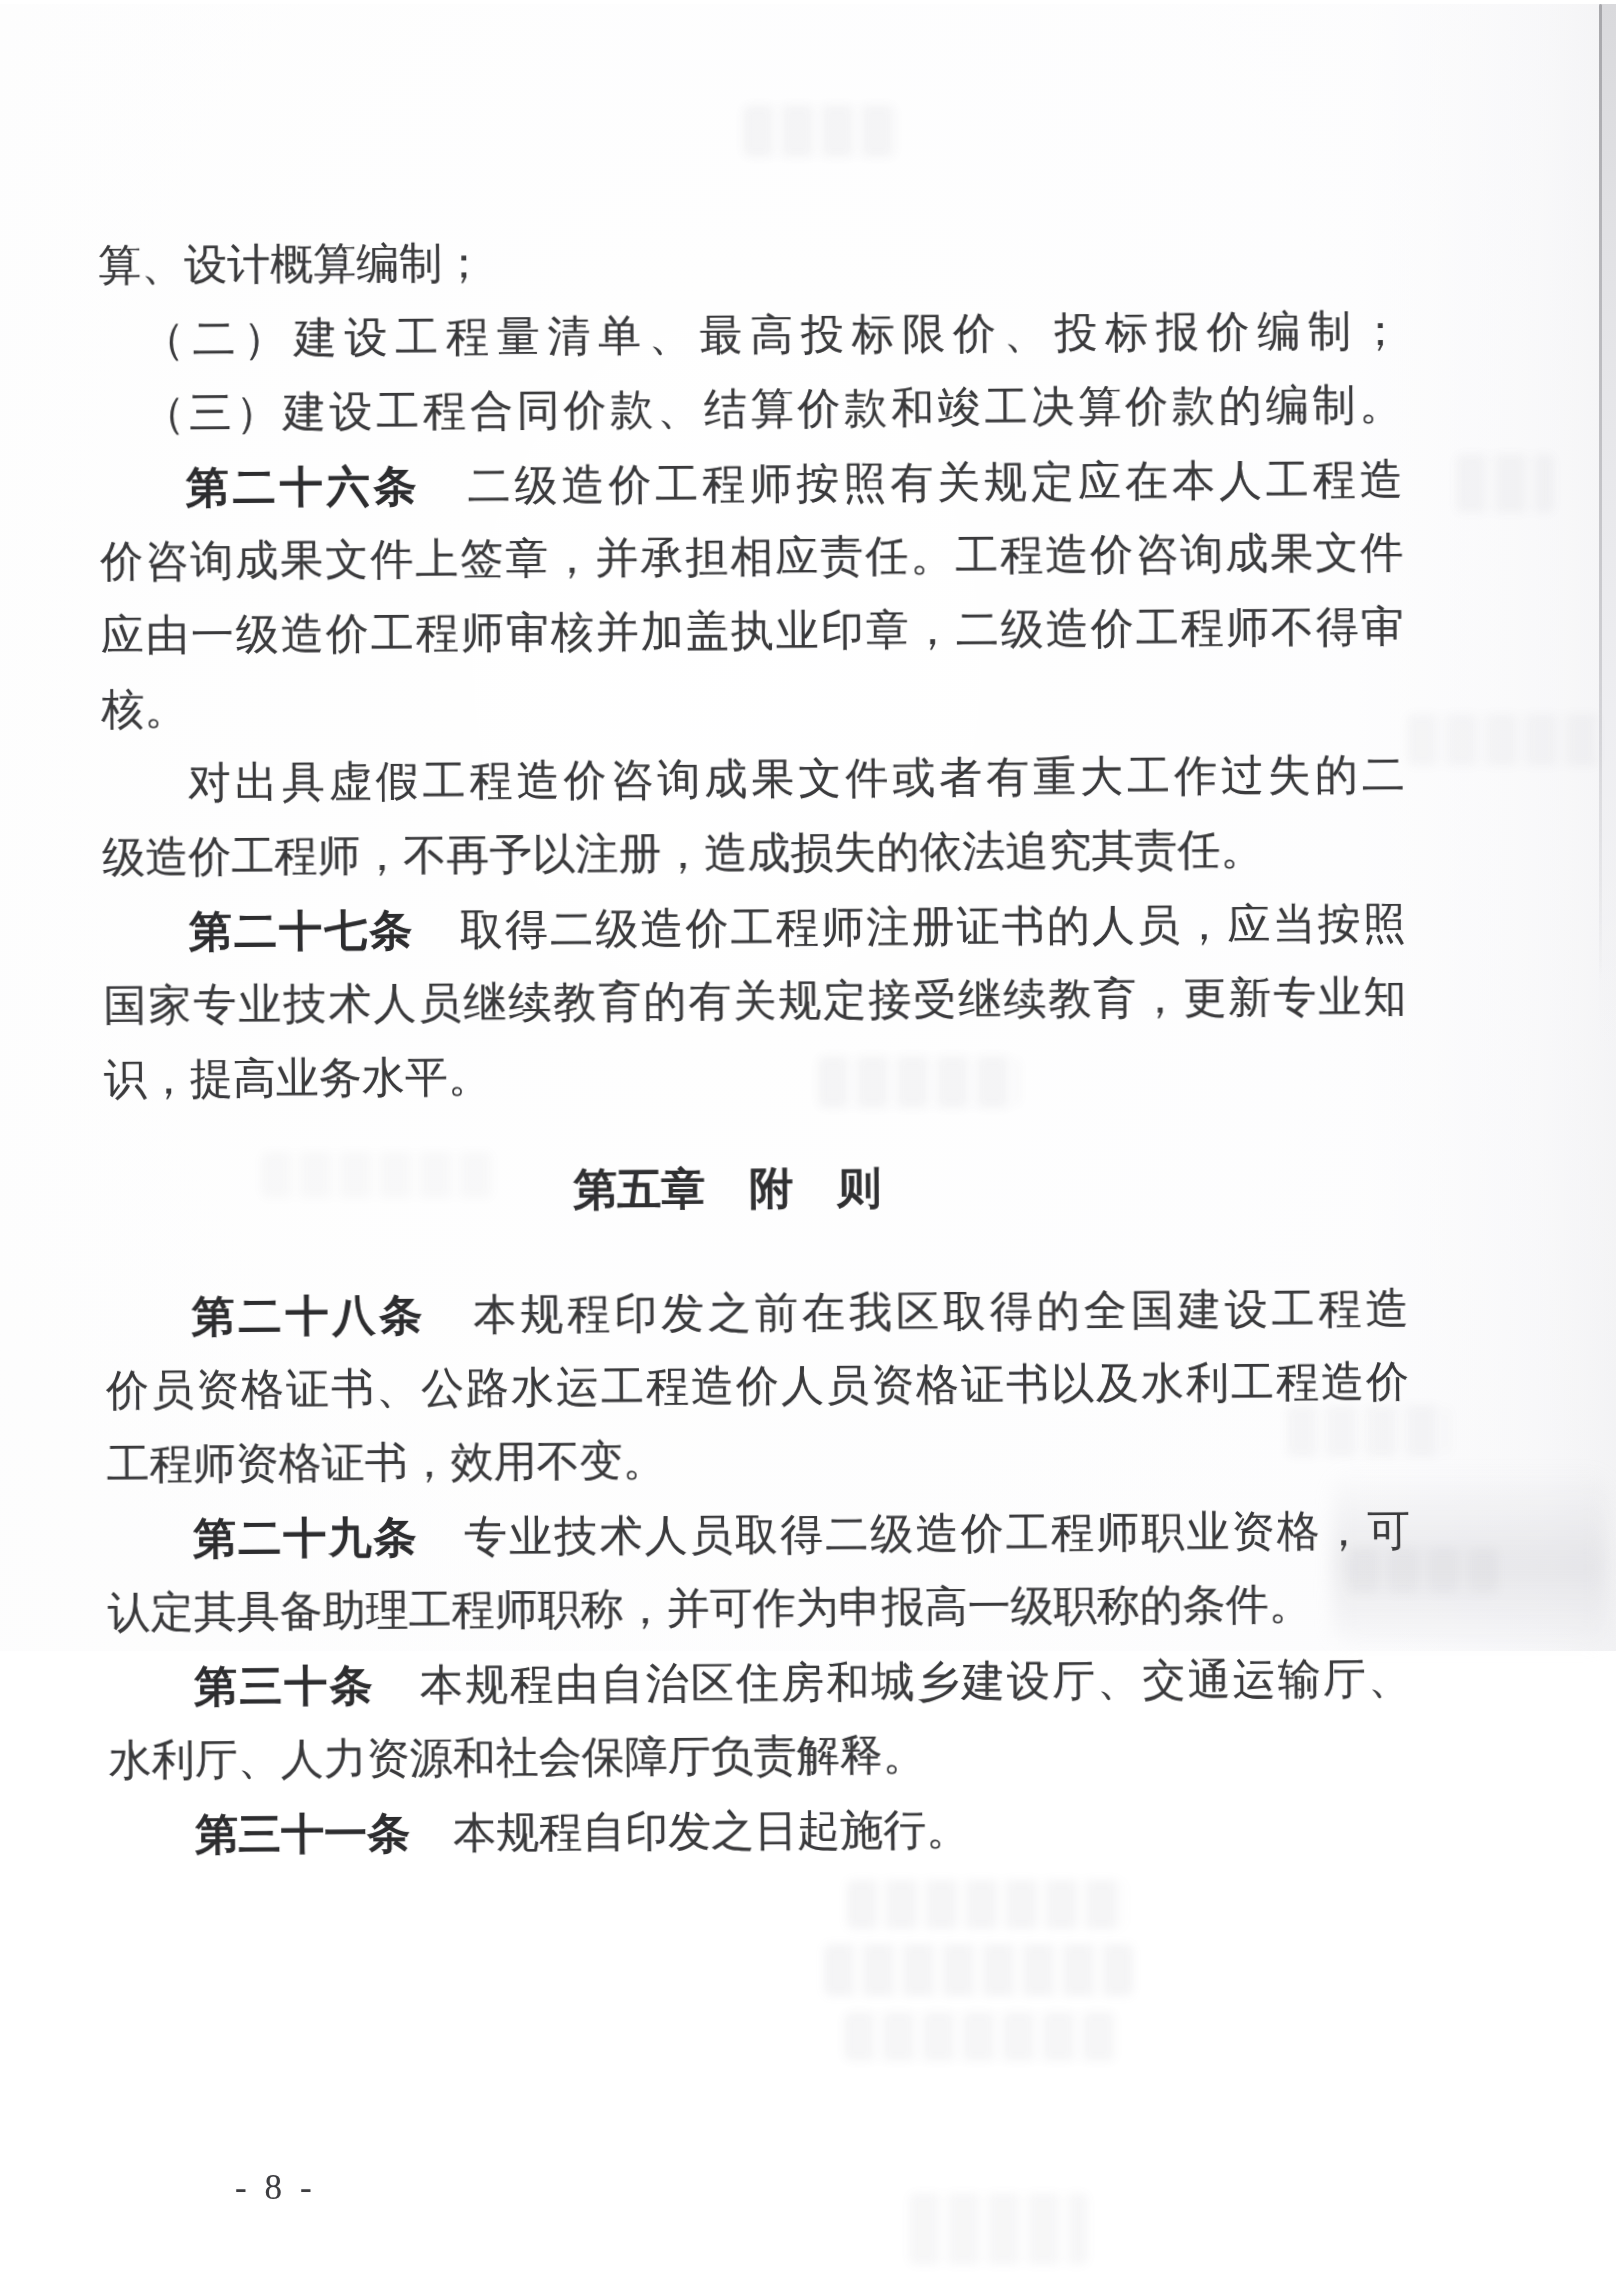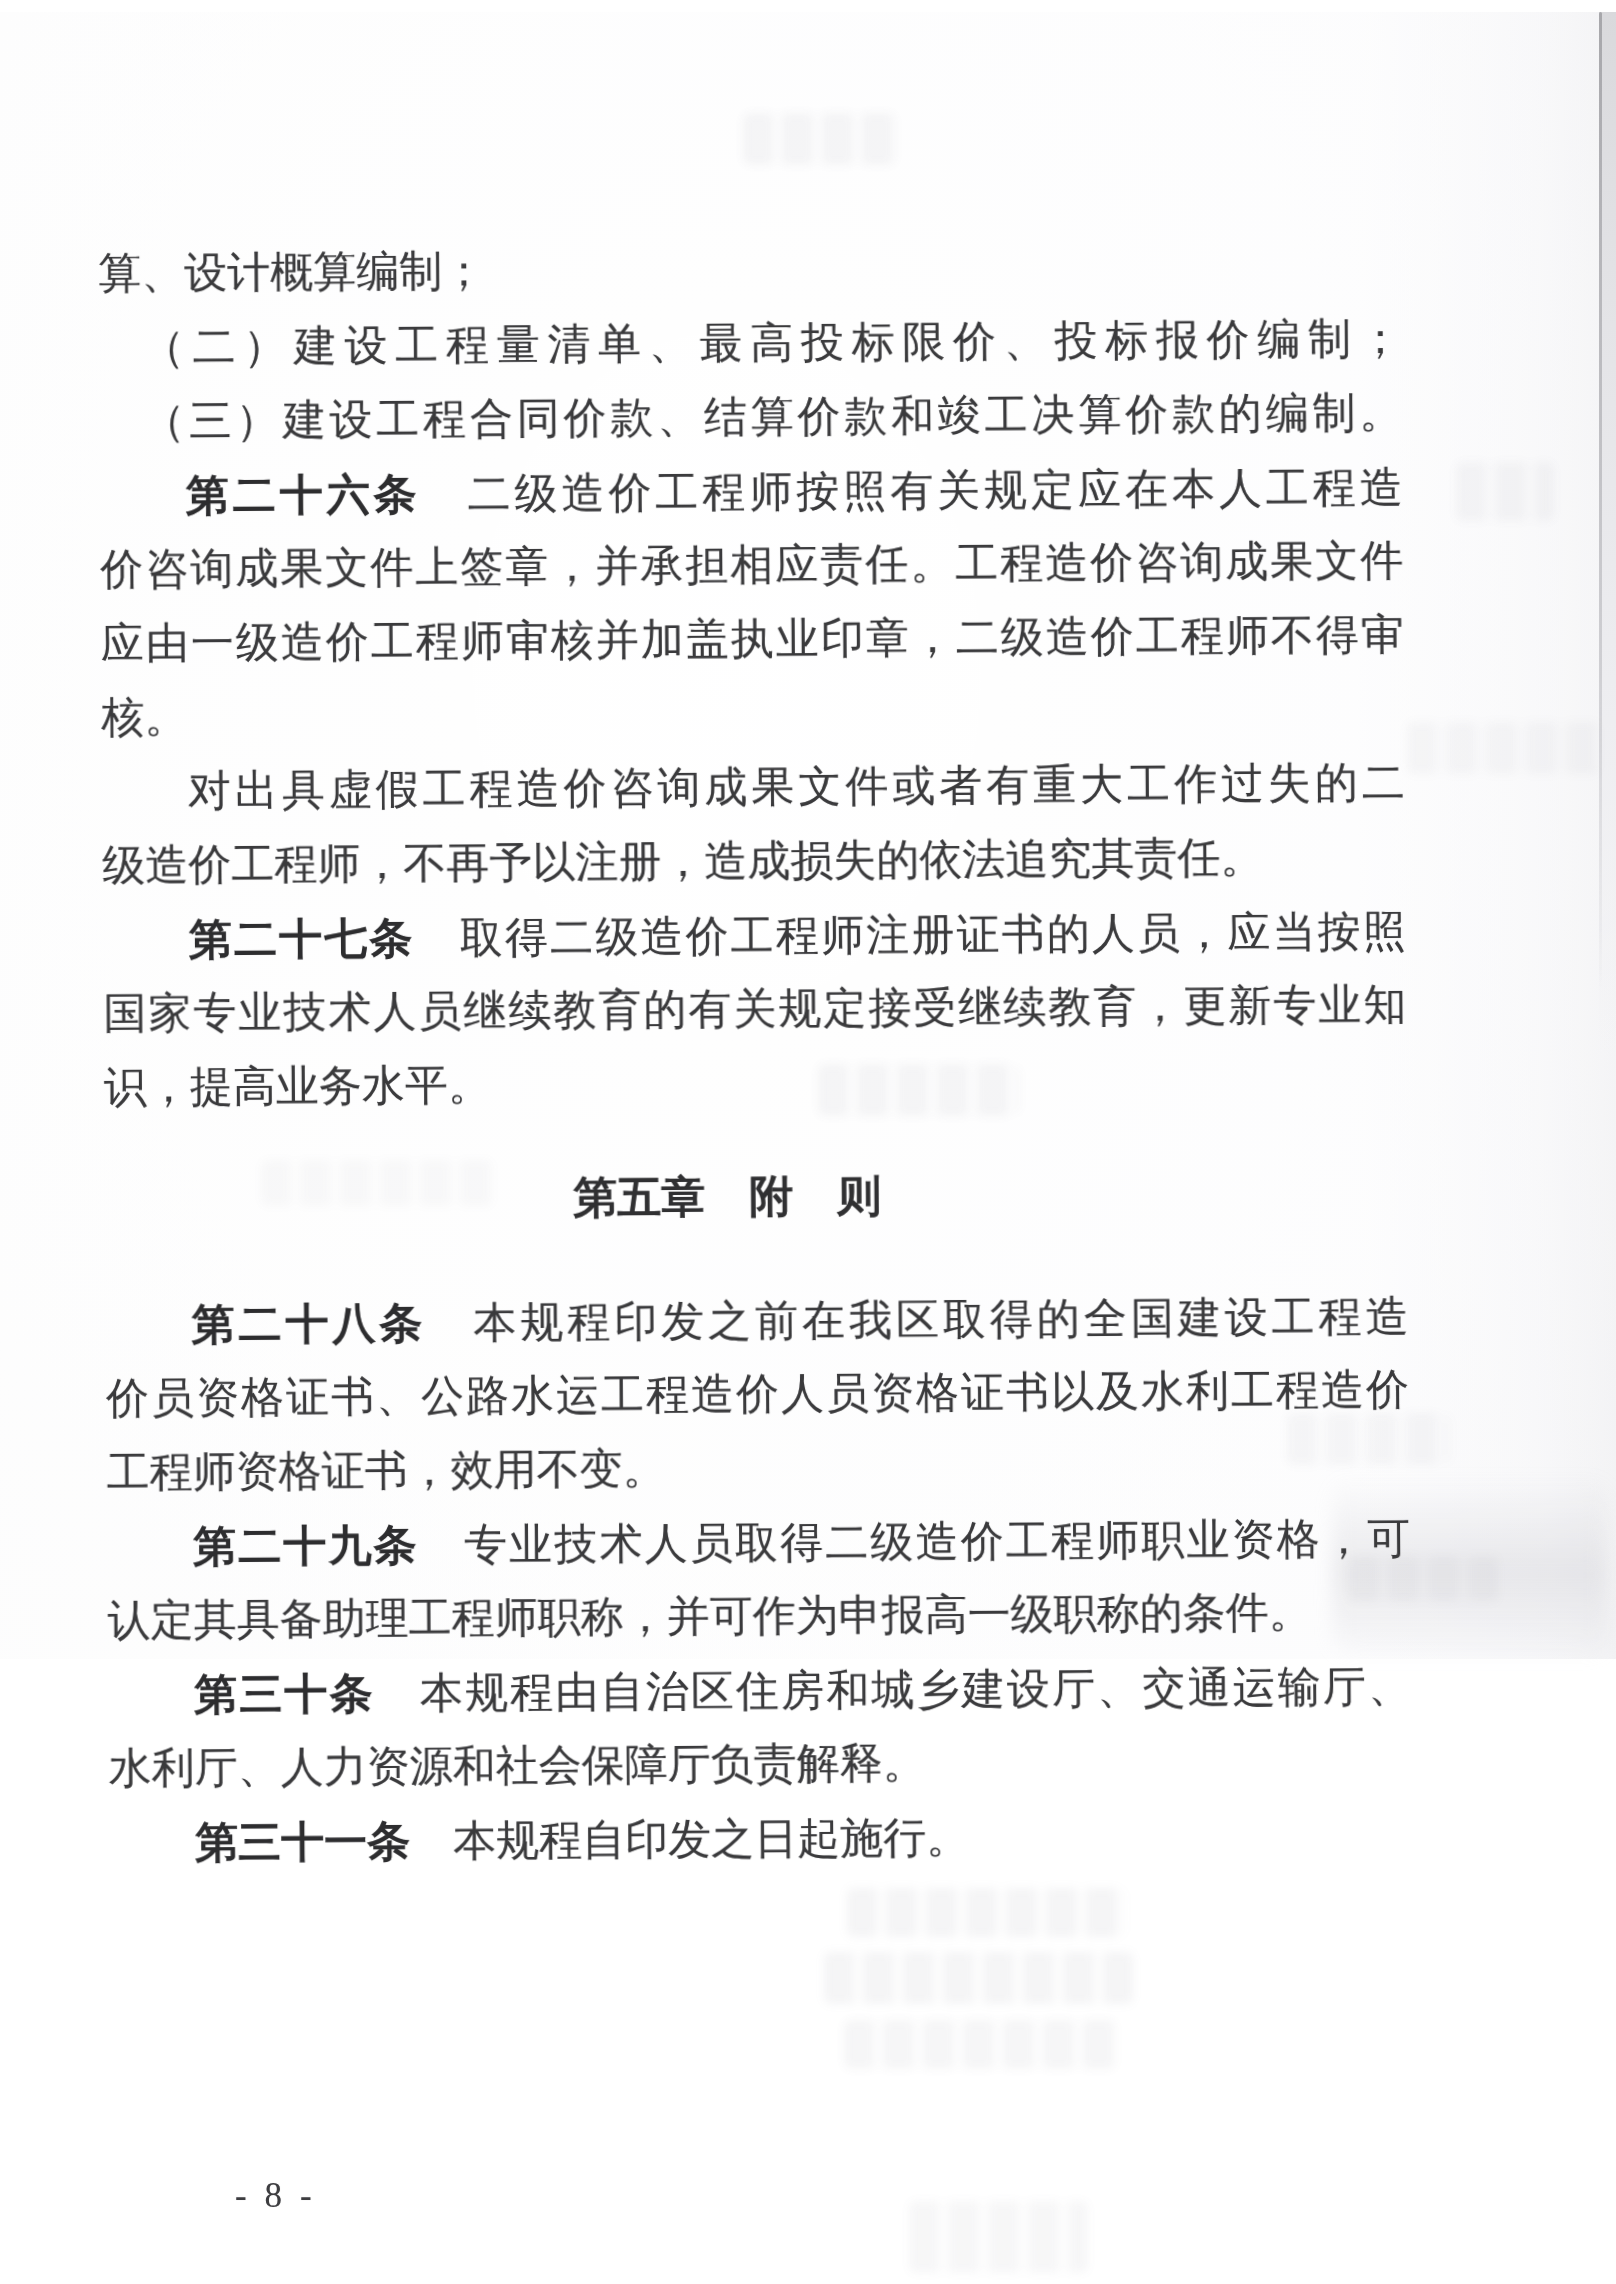--- a/index.html
+++ b/index.html
@@ -6,21 +6,21 @@
     margin: 0;
     padding: 0;
     width: 1616px;
     height: 2284px;
     background: #ffffff;
     overflow: hidden;
     font-family: "Liberation Serif", "DejaVu Serif", serif;
   }
   .page {
     position: absolute;
-    left: 0; top: 12px;
+    left: 0; top: 4px;
     width: 1616px;
     height: 1647px;
     background:
       radial-gradient(ellipse 1173px 1564px at 45% 40%, rgba(255,255,255,0.9), rgba(250,250,251,0.2)),
       linear-gradient(to right, #fdfdfd 0%, #fcfcfd 84%, #f6f6f8 95%, #f0f0f2 100%);
   }
   
   .edge-band {
     position: absolute;
     right: 0; top: 0;

